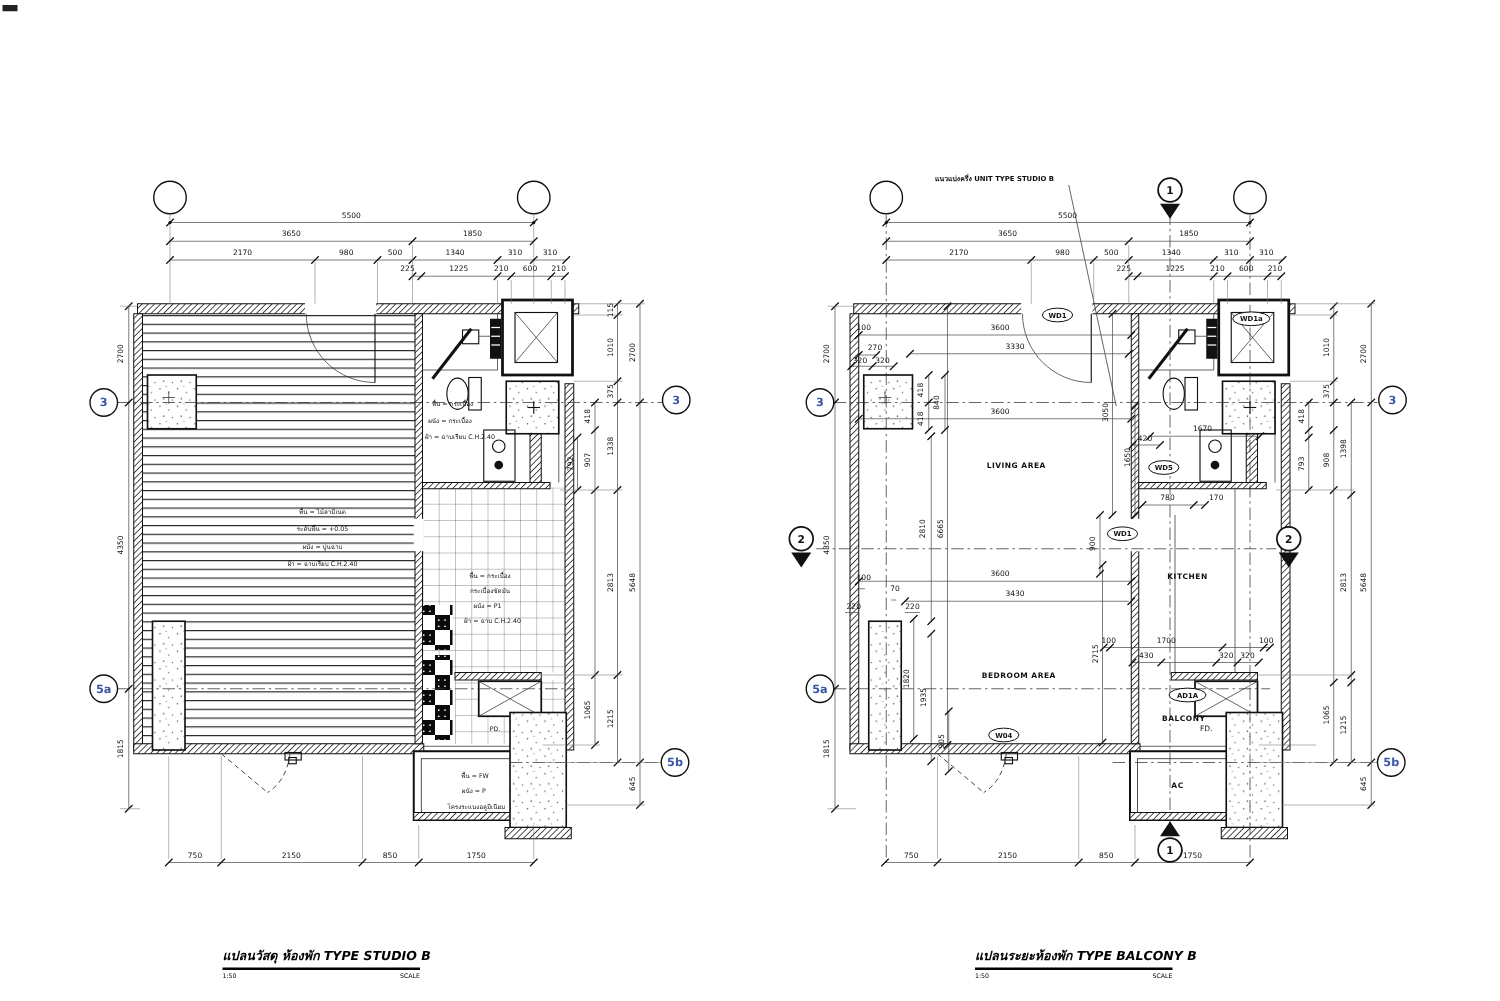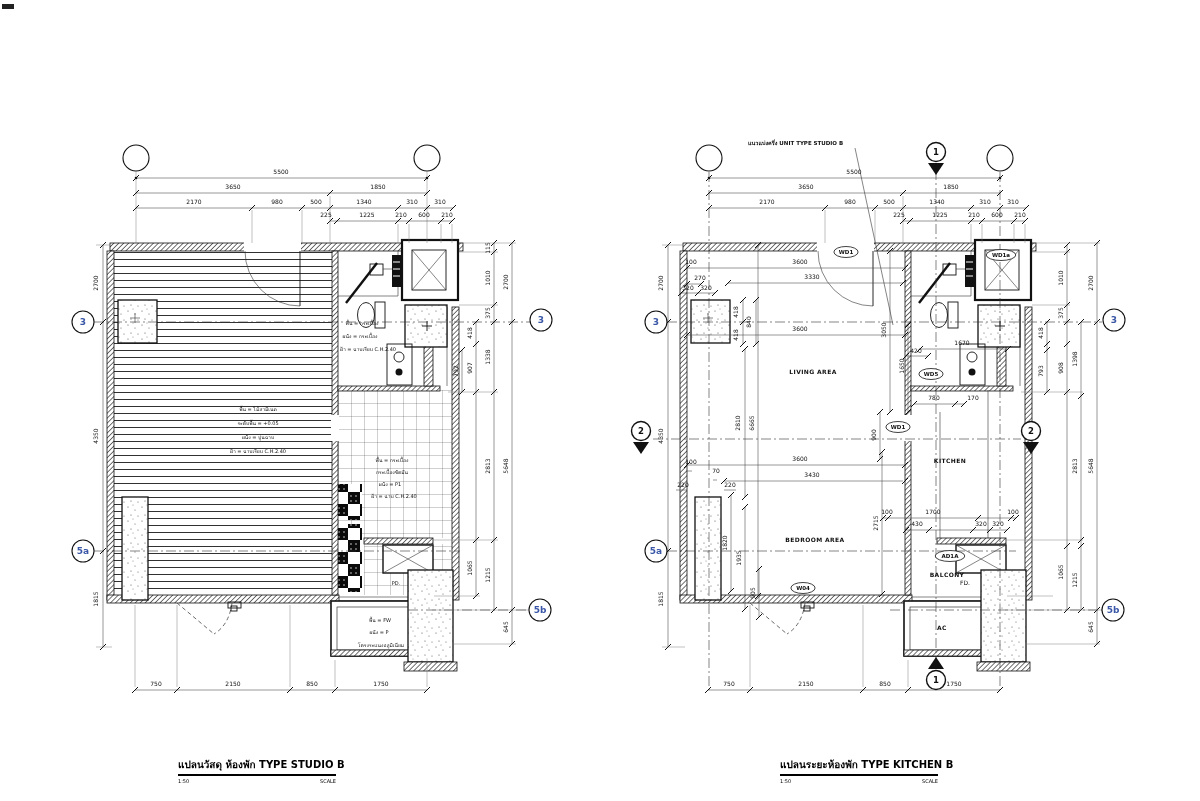--- a/index.html
+++ b/index.html
@@ -17,21 +17,21 @@
   .w{fill:url(#hatch);stroke:#111;stroke-width:.8;}
   .spk{fill:url(#speck);stroke:#111;stroke-width:1.3;}
   .fx{stroke:#111;stroke-width:.9;fill:none;}
   .thin{stroke:#333;stroke-width:.6;fill:none;}
   .diml{stroke:#444;stroke-width:.55;fill:none;}
   .tick{stroke:#111;stroke-width:1;fill:none;}
   .ext{stroke:#777;stroke-width:.45;fill:none;}
   .dd{stroke:#333;stroke-width:.6;fill:none;stroke-dasharray:10 3 2 3;}
   .dash{stroke:#444;stroke-width:.8;fill:none;stroke-dasharray:4 3;}
   .title-block{position:absolute;width:158px;}
-  .title-block .t{font-size:10px;font-weight:700;border-bottom:2.5px solid #000;padding-bottom:2px;white-space:nowrap;color:#000;}
+  .title-block .t{font-size:10px;font-weight:700;border-bottom:2.5px solid #000;padding-bottom:2px;white-space:nowrap;color:#000;font-style:italic;}
   .title-block .sub{display:flex;justify-content:space-between;font-size:5px;padding-top:2px;color:#000;}
 </style>
 </head>
 <body>
 
 <div class="sheet">
 <svg width="1200" height="801" viewBox="0 0 1200 801" xmlns="http://www.w3.org/2000/svg" xmlns:xlink="http://www.w3.org/1999/xlink">
   <defs>
     <pattern id="hatch" width="3.5" height="3.5" patternUnits="userSpaceOnUse" patternTransform="rotate(45)">
       <rect width="3.5" height="3.5" fill="#fff"></rect>
@@ -420,18 +420,18 @@
 </div>
 
 <div class="title-block" style="left:178px;top:757px;">
   <div class="t">แปลนวัสดุ ห้องพัก TYPE STUDIO B</div>
   <div class="sub">
     <span>1:50</span>
     <span>SCALE</span>
   </div>
 </div>
 <div class="title-block" style="left:780px;top:757px;">
-  <div class="t">แปลนระยะห้องพัก TYPE KITCHEN B</div>
+  <div class="t">แปลนระยะห้องพัก TYPE BALCONY B</div>
   <div class="sub">
     <span>1:50</span>
     <span>SCALE</span>
   </div>
 </div>
 
 </body></html>

